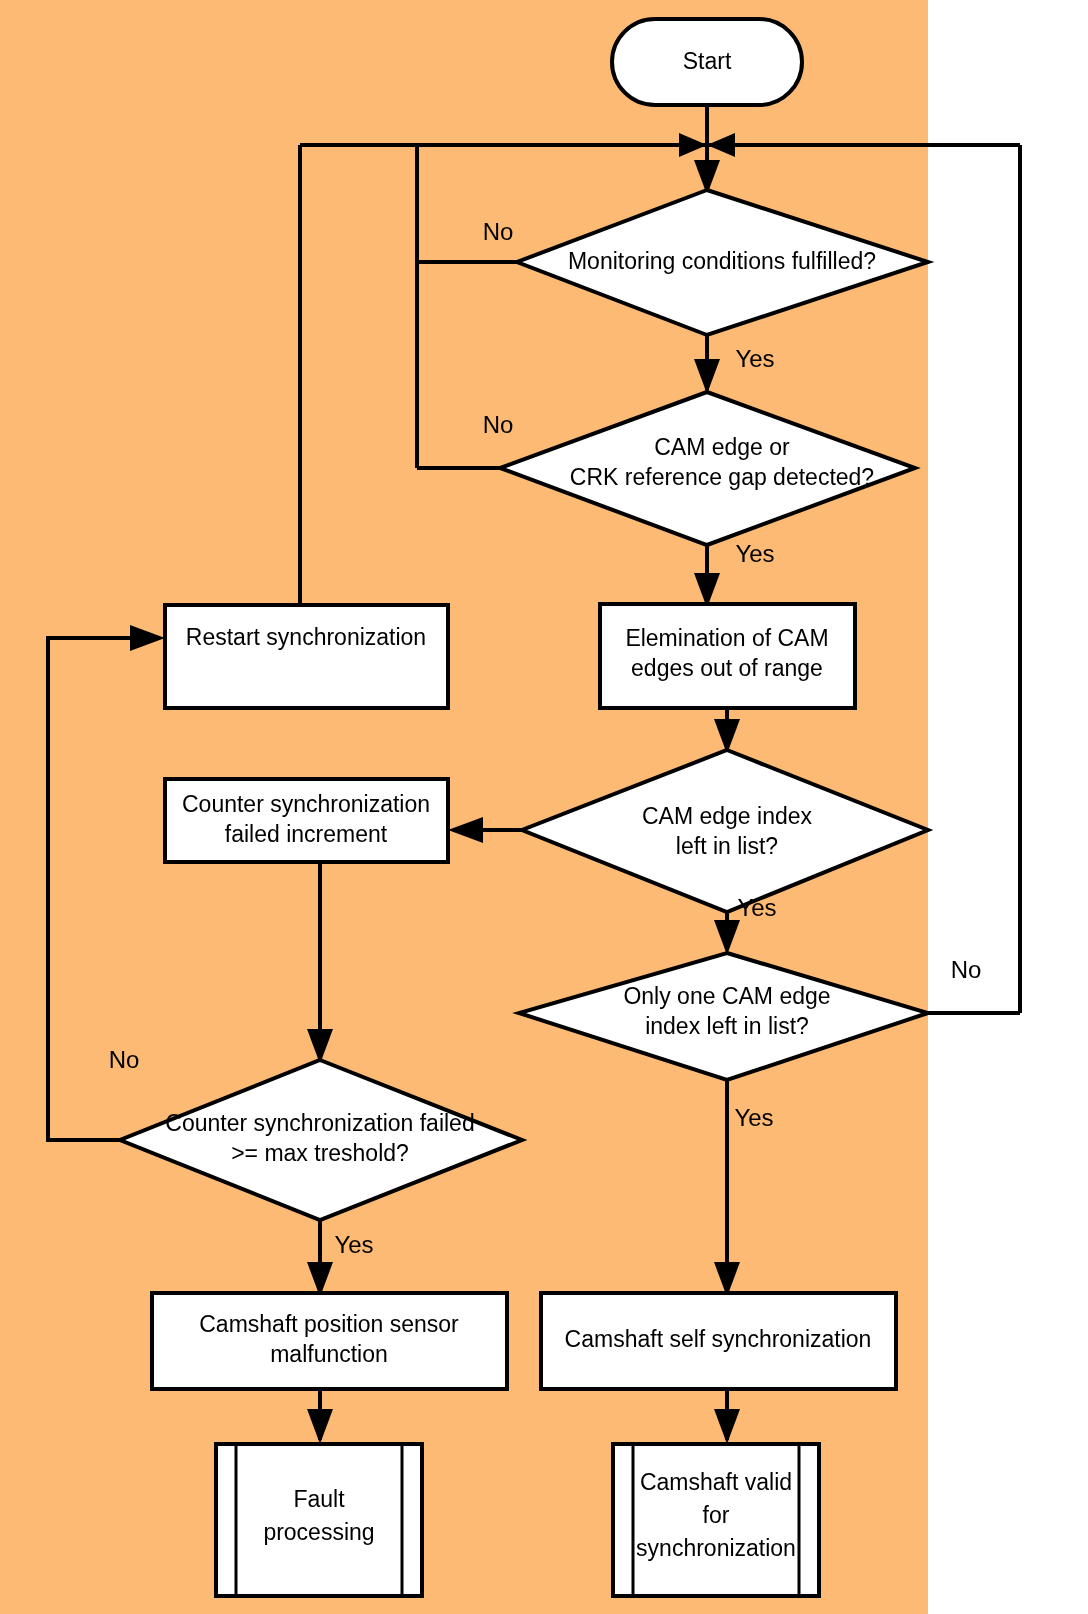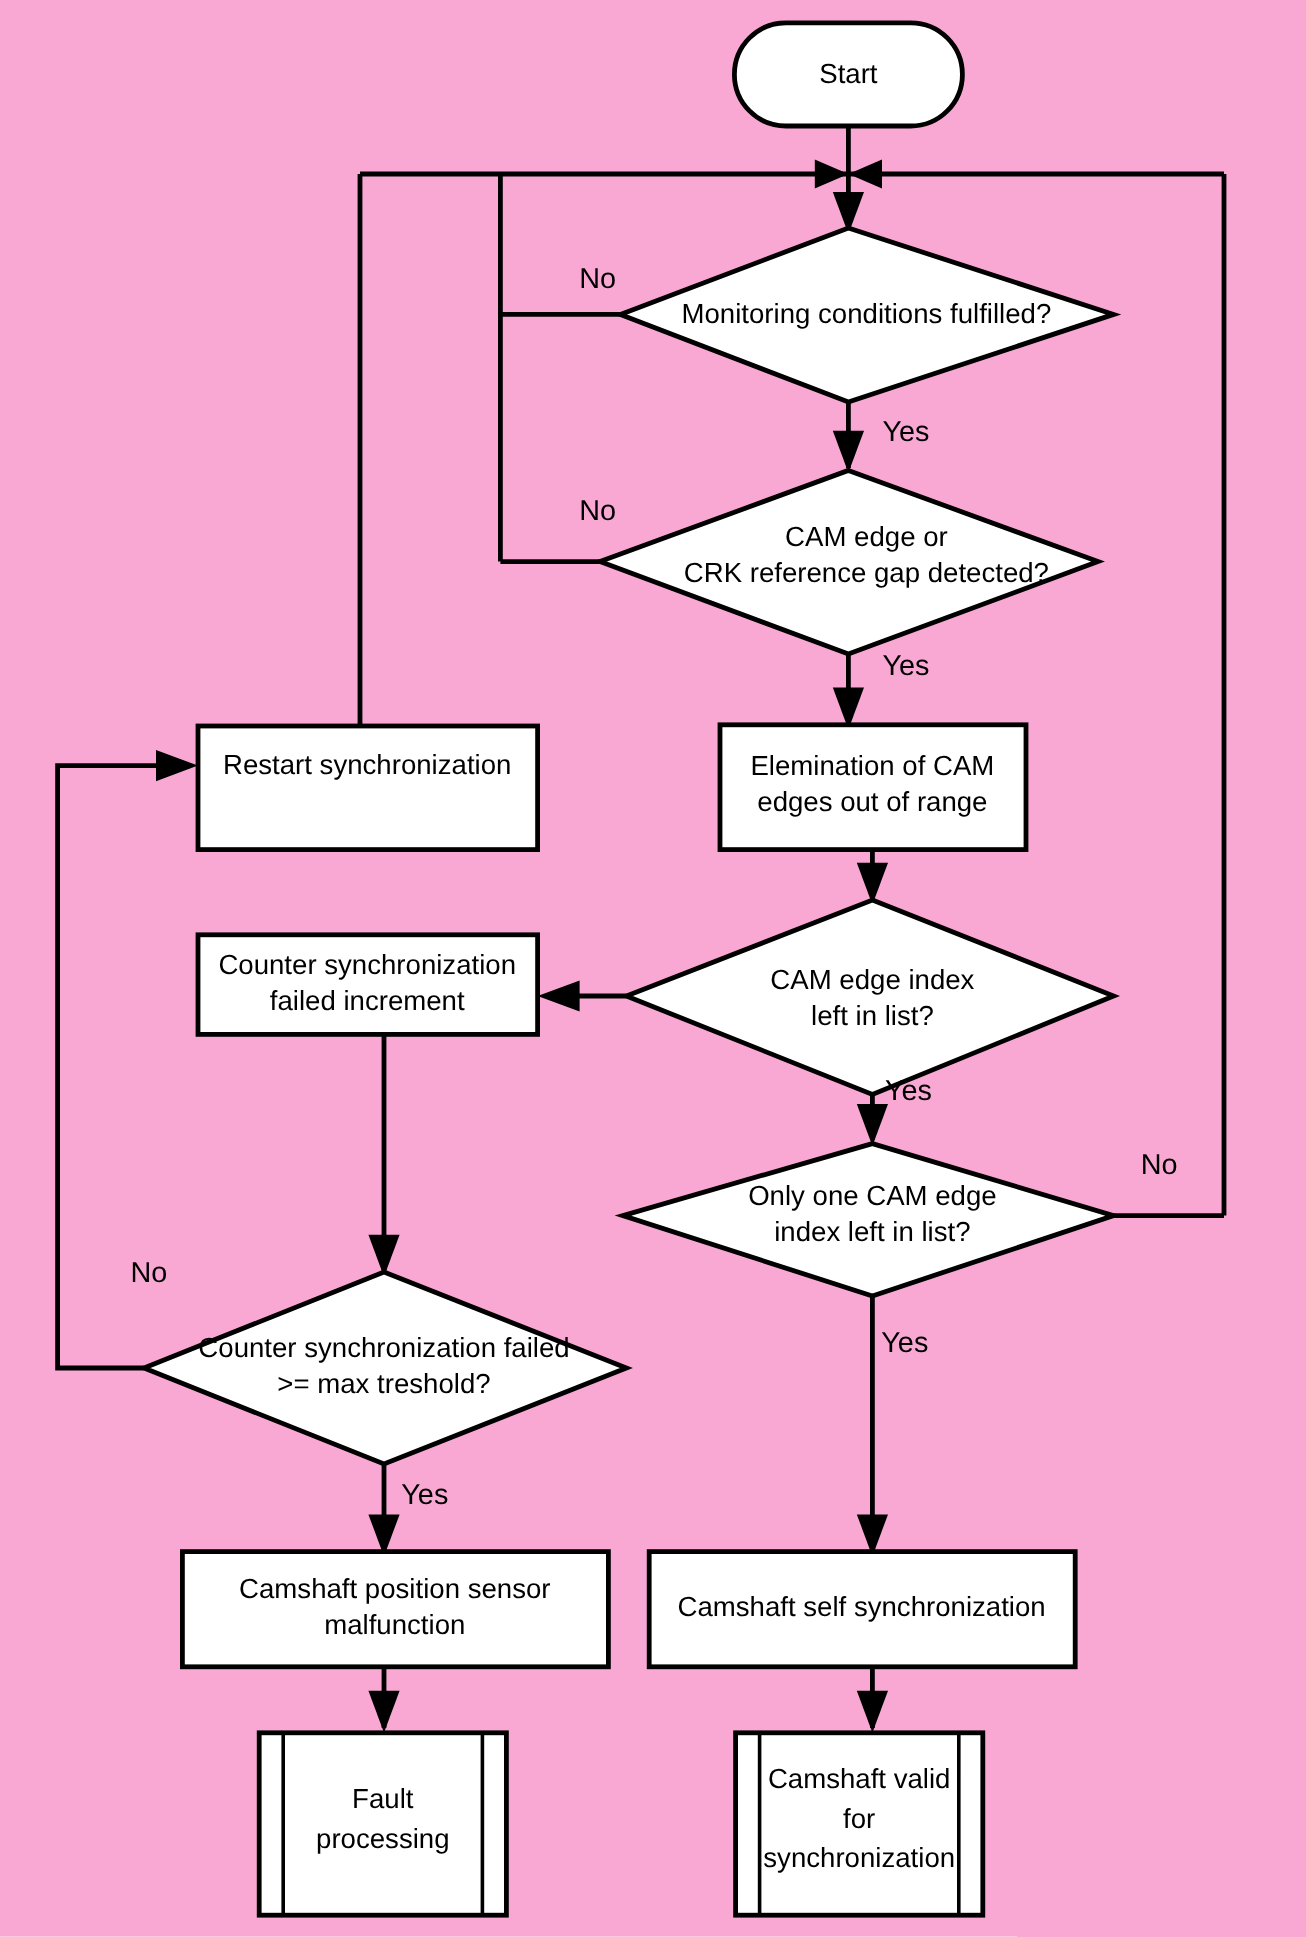--- a/index.html
+++ b/index.html
@@ -2,23 +2,23 @@
 <html><head>
 <meta charset="utf-8">
 <style>
   html, body {
     margin: 0;
     padding: 0;
     background: #ffffff;
   }
   #root {
     position: relative;
-    width: 1088px;
+    width: 928px;
     height: 1614px;
-    background: #f9a8d4;
+    background: #fdba74;
     font-family: "Liberation Sans", sans-serif;
   }
   svg.flow {
     position: absolute;
     left: 0;
     top: 0;
     width: 1088px;
     height: 1614px;
     display: block;
   }

